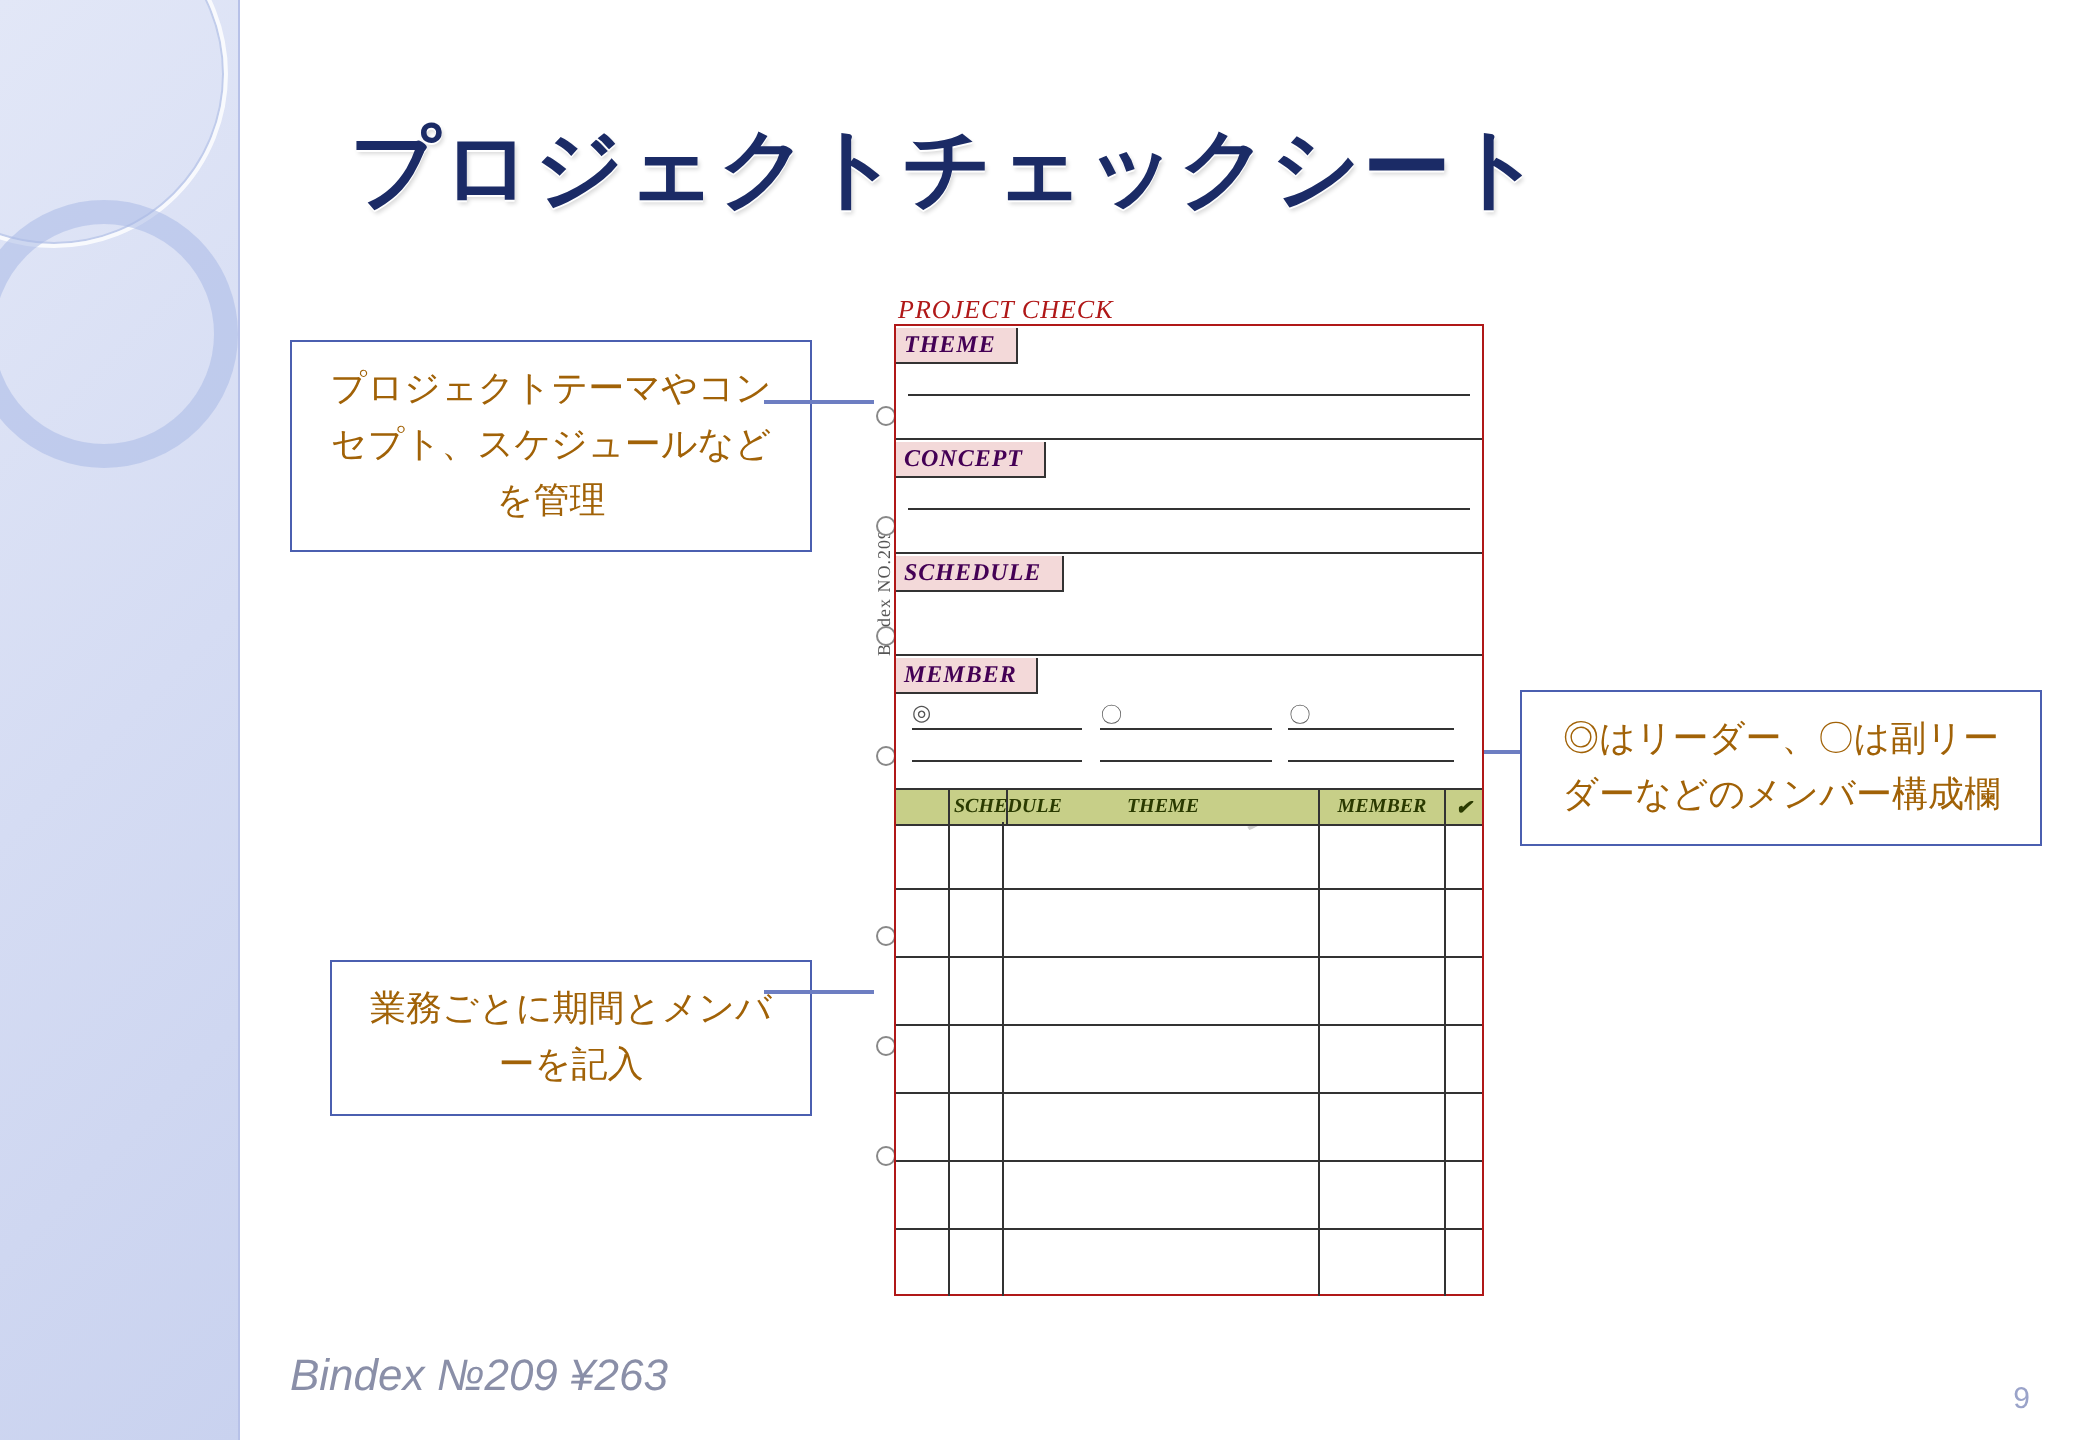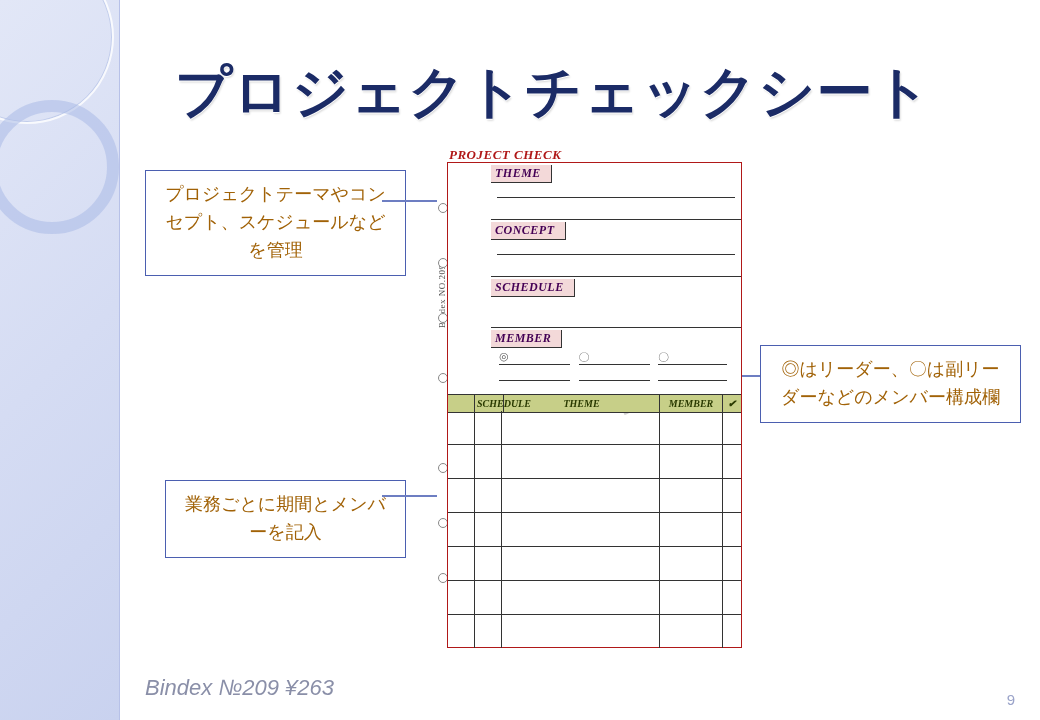--- a/index.html
+++ b/index.html
@@ -27,21 +27,21 @@
     border:2px solid rgba(255,255,255,.8);
     box-shadow:0 0 0 1px rgba(150,170,220,.4) inset;
   }
   .side-band::after{
     width:110px;height:110px;left:-15px;top:100px;
     border:12px solid rgba(170,185,230,.55);
   }
   
   .slide-title{
     position:absolute;left:175px;top:55px;
-    font-size:56px;font-weight:600;color:#1b2b66;
+    font-size:44px;font-weight:600;color:#1b2b66;
     letter-spacing:1px;
     text-shadow:0 1px 0 #fff,1px 2px 2px rgba(0,0,0,.15);
   }
   
   .callout{
     position:absolute;
     border:1.5px solid #4b5fb0;
     background:#fff;
     padding:10px 12px;
     font-size:18px;
@@ -61,25 +61,24 @@
   
   .refill{
     position:absolute;left:437px;top:148px;
     width:305px;height:500px;
     background:#fff;
   }
   .refill .paper{
     position:absolute;left:10px;top:14px;right:0;bottom:0;
     border:1.5px solid #b01818;
     background:#fff;
-    padding-left:43px;
   }
   .refill .label-top{
     position:absolute;left:12px;top:-1px;
-    color:#b01818;font-style:italic;font-weight:700;
+    color:#b01818;font-style:italic;font-weight:400;
     font-size:13px;letter-spacing:.5px;
     font-family:"Times New Roman",serif;
   }
   .sec{
     position:relative;
     border-bottom:1px solid #333;
   }
   .sec .tag{
     display:inline-block;
     background:#f3d9d9;

